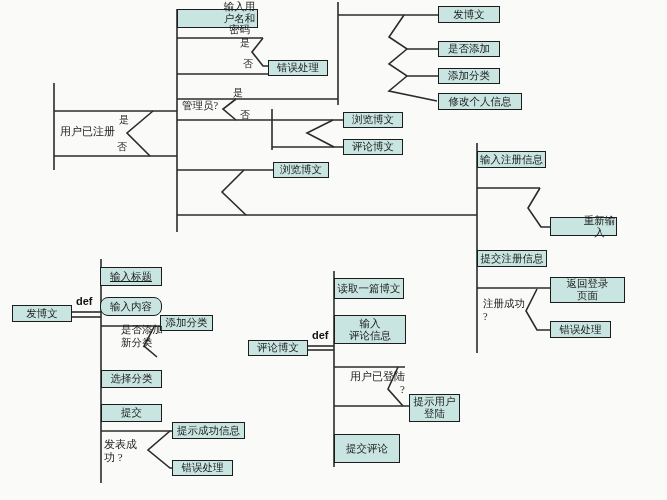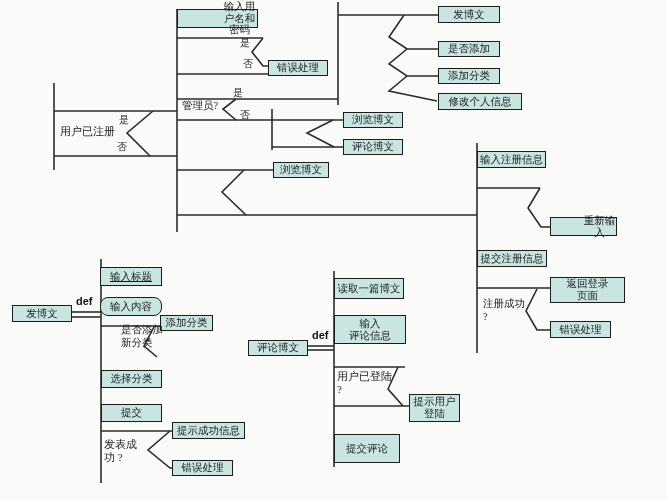--- a/index.html
+++ b/index.html
@@ -125,19 +125,19 @@
   <div class="node" style="left:172px;top:422px;width:73px;height:17px;">提示成功信息</div>
   <div class="txt" style="left:104px;top:438px;width:42px;font-size:11px;">发表成
 功 ?</div>
   <div class="node" style="left:172px;top:460px;width:61px;height:16px;">错误处理</div>
 
   <div class="node" style="left:248px;top:340px;width:60px;height:16px;">评论博文</div>
   <div class="def" style="left:312px;top:329px;">def</div>
   <div class="node" style="left:334px;top:278px;width:70px;height:21px;">读取一篇博文</div>
   <div class="node" style="left:334px;top:315px;width:72px;height:29px;">输入
 评论信息</div>
-  <div class="txt" style="left:337px;top:370px;width:68px;font-size:11px;">用户已登陆
+  <div class="txt" style="left:337px;top:370px;width:68px;font-size:11px;text-align:right;">用户已登陆
    ?</div>
   <div class="node" style="left:409px;top:394px;width:51px;height:28px;">提示用户
 登陆</div>
   <div class="node" style="left:334px;top:434px;width:66px;height:29px;">提交评论</div>
 
 </div>
 
 </body></html>

